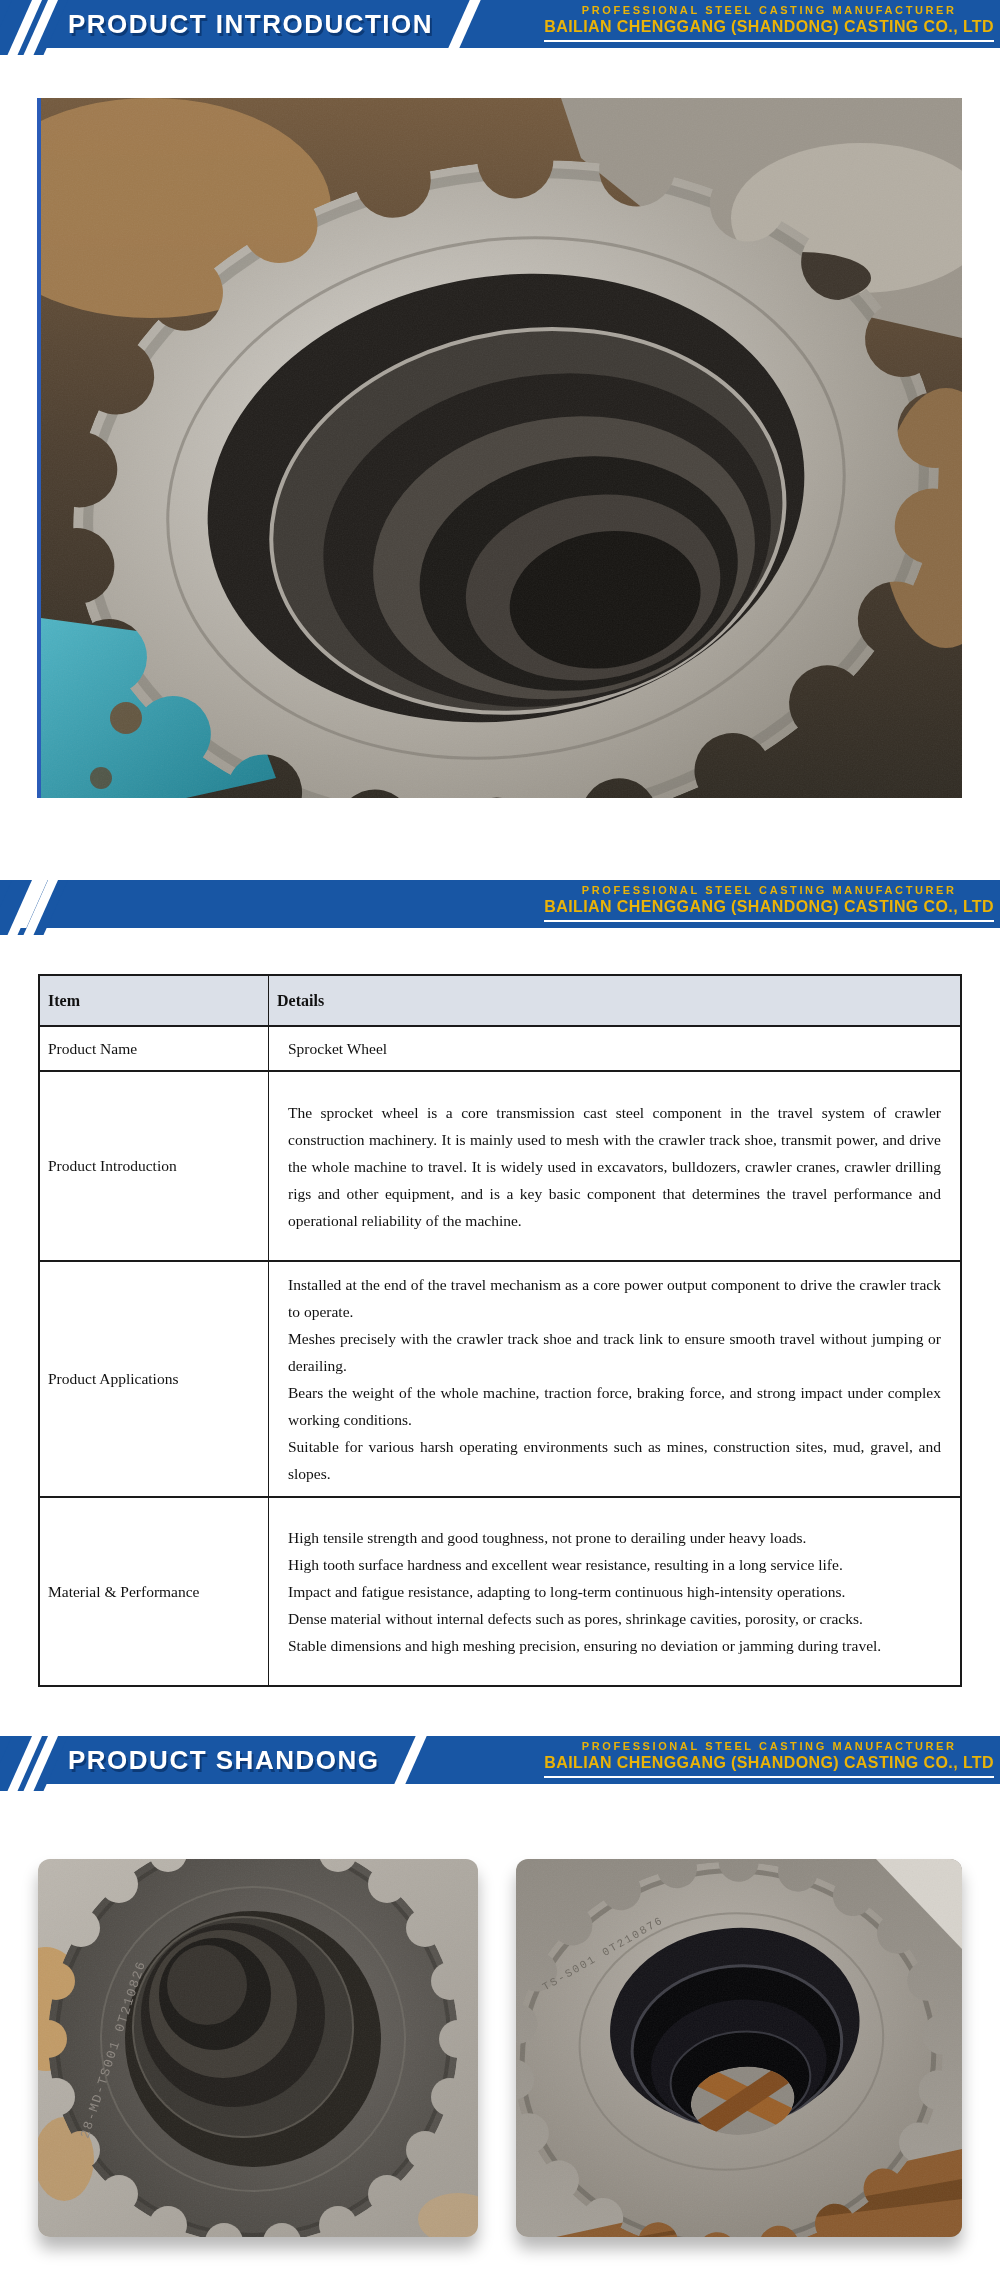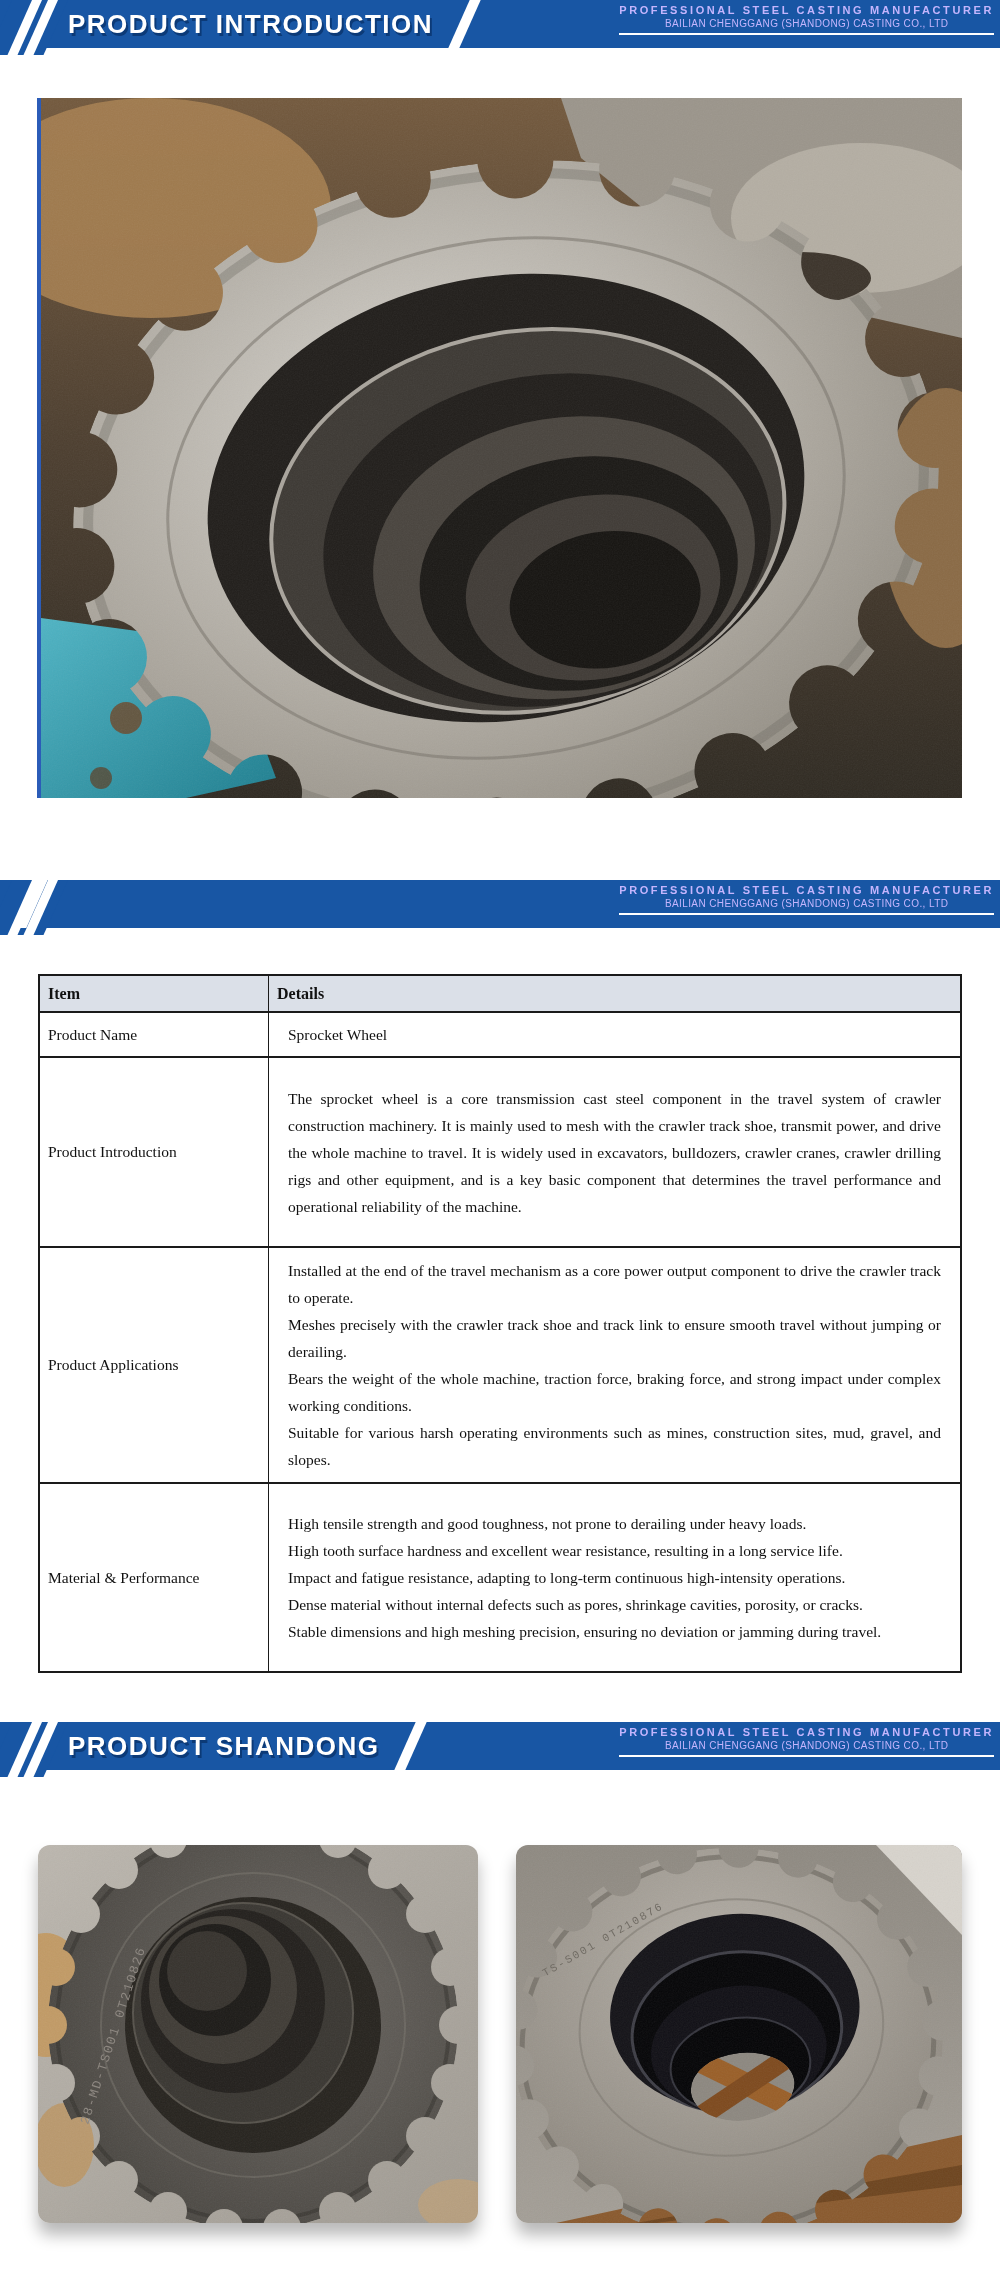--- a/index.html
+++ b/index.html
@@ -10,44 +10,44 @@
   .banner .tail { position:absolute; left:12px; top:0; width:56px; height:55px; background:#1856a4;
                   transform:skewX(-24deg); transform-origin:top left; }
   .banner .stripe { position:absolute; top:0; width:10px; height:55px; background:#ffffff;
                     transform:skewX(-24deg); transform-origin:top left; }
   .banner .stripe.s1 { left:32px; }
   .banner .stripe.s2 { left:48px; }
   .banner .title { position:relative; z-index:2; margin-left:68px; color:#ffffff; font-weight:bold;
                    font-size:26px; letter-spacing:1.5px; text-shadow:2px 3px 0 #0c3a77; white-space:nowrap; }
   .banner .title-slash { position:relative; z-index:2; width:11px; height:48px; background:#ffffff;
                          transform:skewX(-24deg); margin-left:26px; flex:0 0 auto; }
-  .banner .right { position:absolute; z-index:2; right:6px; top:4px; text-align:center; color:#c4b5fd;
+  .banner .right { position:absolute; z-index:2; right:6px; top:4px; text-align:center; color:#eab308;
                    border-bottom:2px solid #ffffff; padding-bottom:4px; }
   .banner .right .l1 { font-size:11px; font-weight:bold; letter-spacing:2.6px; margin-bottom:2px; white-space:nowrap; }
-  .banner .right .l2 { font-size:10px; font-weight:normal; letter-spacing:0.4px; white-space:nowrap; }
+  .banner .right .l2 { font-size:16px; font-weight:bold; letter-spacing:0.4px; white-space:nowrap; }
 
   
   .photo-main { margin:50px 38px 0 37px; width:925px; height:700px;
                 border-left:4px solid #2b5cb8; box-sizing:border-box; overflow:hidden; }
   .photo-main svg { display:block; width:921px; height:700px; }
 
   .display-row { display:flex; gap:38px; margin:75px 38px 0 38px; }
   .photo-card { height:378px; border-radius:12px; overflow:hidden;
                 box-shadow:0 12px 16px rgba(0,0,0,0.28); flex:0 0 auto; }
   .photo-card.left  { width:440px; }
   .photo-card.right { width:446px; }
   .photo-card svg { display:block; width:100%; height:100%; }
 
   
   .info-table { margin:46px 38px 0 38px; width:924px; border-collapse:collapse;
                 font-family:"Liberation Serif", serif; color:#111111; border:2px solid #1a1a1a; }
   .info-table tr { border-top:2px solid #1a1a1a; border-bottom:2px solid #1a1a1a; }
   .info-table th, .info-table td { border-left:1px solid #1a1a1a; border-right:1px solid #1a1a1a; }
   .info-table th { background:#dbe0e8; text-align:left; font-size:16px; font-weight:bold;
-                   padding:4px 8px; height:27px; }
+                   padding:11px 8px; height:27px; }
   .info-table th.col-item { width:212px; }
   .info-table td.item { padding:6px 8px; vertical-align:middle; font-size:15.5px; }
   .info-table td.details { padding:8px 19px; vertical-align:middle; font-size:15.5px;
                            line-height:27px; text-align:justify; }
   .info-table tr.r-name { height:41px;border-radius:10px; }
   .info-table tr.r-intro { height:190px; }
   .info-table tr.r-apps { height:236px; }
   .info-table tr.r-mat { height:189px; }
 
   .page-bottom-space { height:62px; }

